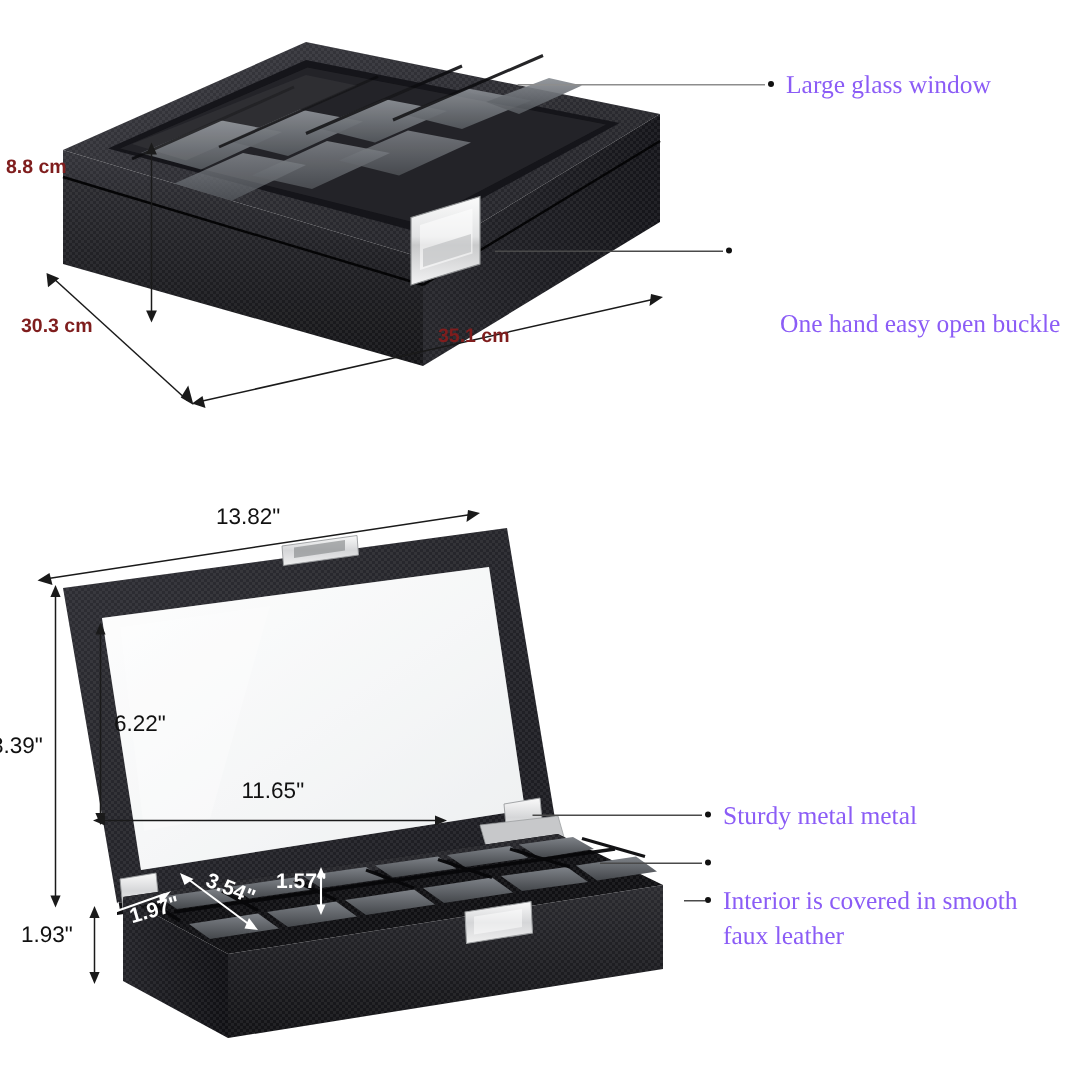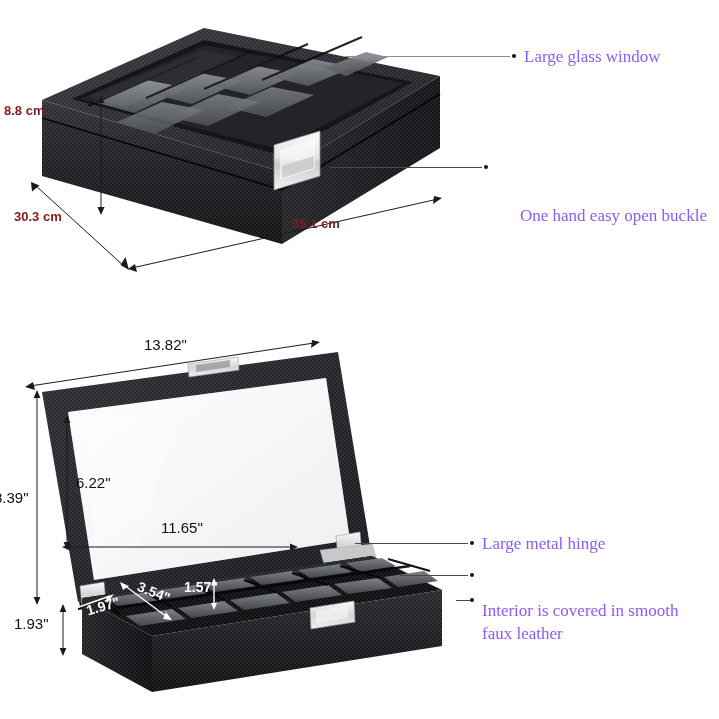--- a/index.html
+++ b/index.html
@@ -4,21 +4,21 @@
 <style>
   html,body{margin:0;padding:0;background:#ffffff;}
   body{width:719px;height:719px;position:relative;overflow:hidden;
        font-family:"Liberation Serif",serif;}
   .stage{position:absolute;left:0;top:0;width:719px;height:719px;}
 
   
   .abs{position:absolute;}
   .callout-text{font-family:"Liberation Serif",serif;font-size:17px;color:#8b5cf6;
                 white-space:nowrap;line-height:23px;}
-  .callout-text.wrap{white-space:normal;width:230px;margin-top:10px;}
+  .callout-text.wrap{white-space:normal;width:230px;}
   .bullet{position:absolute;width:4px;height:4px;border-radius:50%;background:#111;}
   .lead{position:absolute;height:1px;background:#4a4a4a;}
   .dim-cm{font-family:Liberation Sans, sans-serif;font-weight:bold;font-size:13px;
           color:#7f1d1d;white-space:nowrap;}
   .dim-in{font-family:"Liberation Sans",sans-serif;font-size:15px;color:#111;
           white-space:nowrap;}
   .dim-in.b{font-weight:bold;font-size:14px;}
 
   
   #topbox{position:absolute;left:28px;top:14px;width:420px;height:260px;}
@@ -325,21 +325,21 @@
     <svg width="12" height="32" viewBox="0 0 12 32">
       <line x1="6" y1="3" x2="6" y2="29" stroke="#ffffff" stroke-width="1.4"></line>
       <polygon points="6,0 3,7 9,7" fill="#ffffff"></polygon>
       <polygon points="6,32 3,25 9,25" fill="#ffffff"></polygon>
     </svg>
   </div>
   <div class="abs dim-in b" style="left:184px;top:579px;color:#ffffff;">1.57"</div>
 
   <div class="lead" style="left:355px;top:543px;width:113px;"></div>
   <div class="bullet" style="left:470px;top:541px;"></div>
-  <div class="abs callout-text" style="left:482px;top:532px;">Large metal hinge</div>
+  <div class="abs callout-text" style="left:482px;top:532px;">Sturdy metal metal</div>
 
   <div class="lead" style="left:400px;top:575px;width:68px;"></div>
   <div class="bullet" style="left:470px;top:573px;"></div>
 
   <div class="lead" style="left:456px;top:600px;width:14px;"></div>
   <div class="bullet" style="left:470px;top:598px;"></div>
   <div class="abs callout-text wrap" style="left:482px;top:589px;">Interior is covered in smooth faux leather</div>
 
 </div>
 

